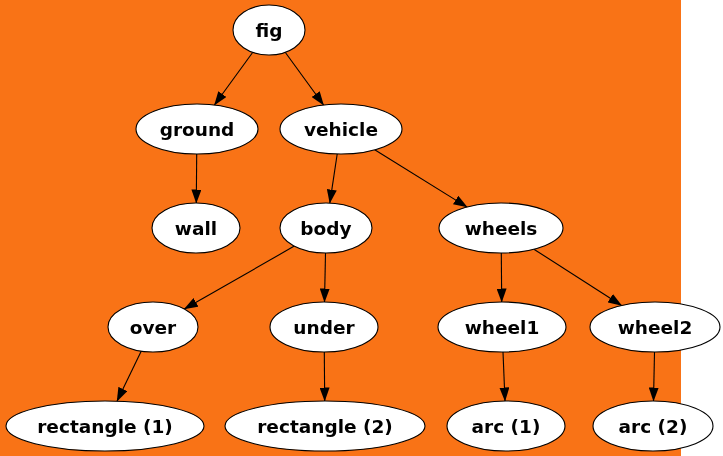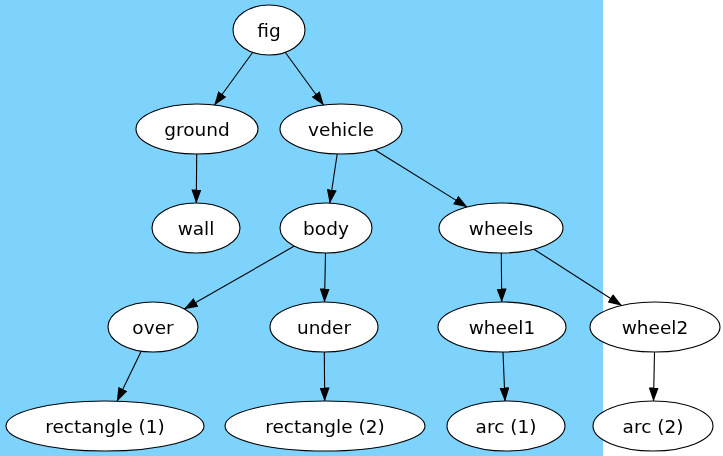--- a/index.html
+++ b/index.html
@@ -4,24 +4,25 @@
 <style>
   html, body {
     margin: 0;
     padding: 0;
     background: #ffffff;
     width: 723px;
     height: 456px;
     overflow: hidden;
   }
   #canvas-wrap {
-    width: 603px;
+    width: 681px;
     height: 456px;
     position: relative;
-    background: #7dd3fc;
+    background: #f97316;
+    font-weight: bold;
   }
   svg {
     display: block;
   }
   .node-ellipse {
     fill: #ffffff;
     stroke: #000000;
     stroke-width: 1.1;
   }
   .node-label {

